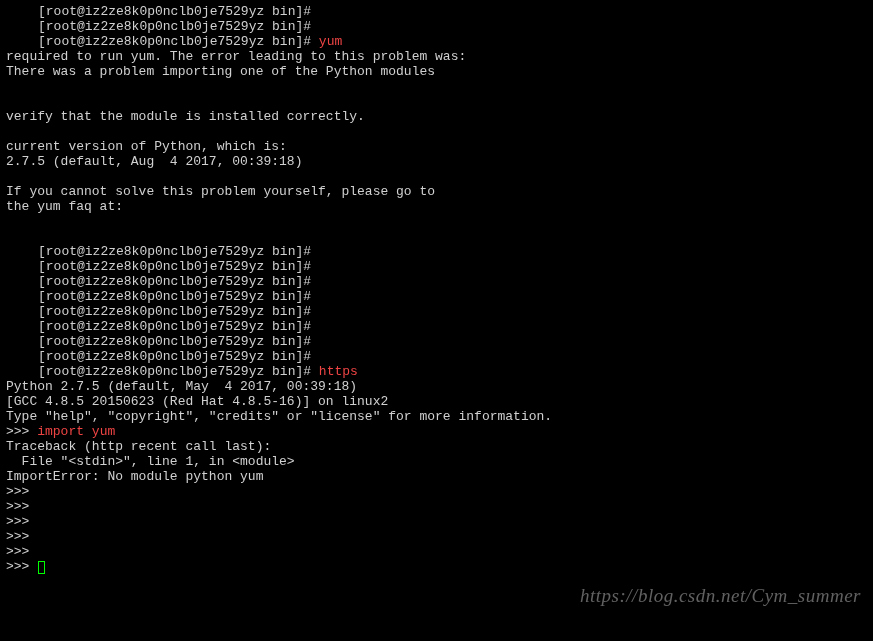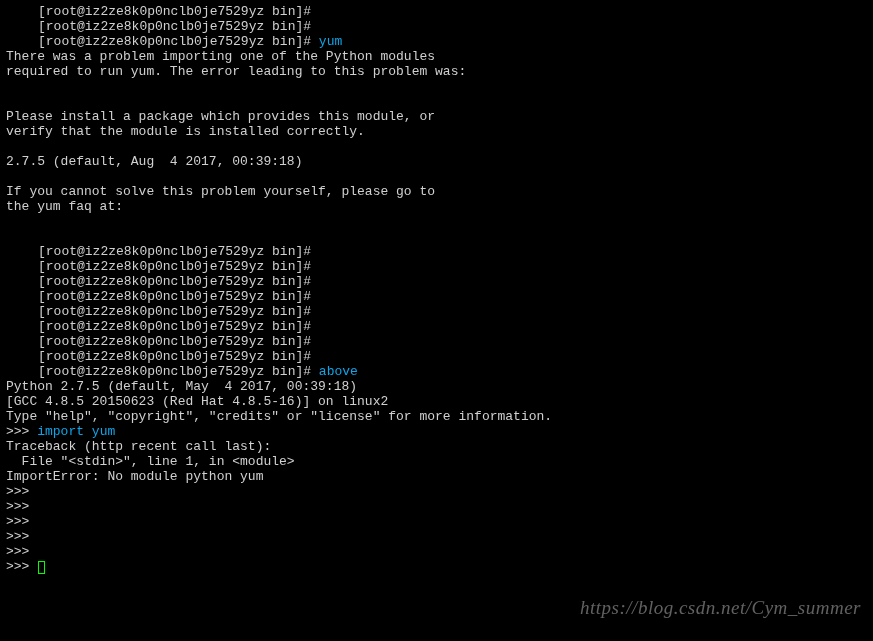--- a/index.html
+++ b/index.html
@@ -20,77 +20,77 @@
       position: relative;
     }
     .line {
       white-space: pre;
     }
     .prompt {
       color: #d0d0d0;
       margin-left: 32px;
     }
     .cmd {
-      color: #0ea5e9;
+      color: #ef4444;
     }
     .output {
       color: #d0d0d0;
     }
     .repl {
       color: #d0d0d0;
     }
     .cursor {
       display: inline-block;
       width: 7px;
       height: 13px;
       border: 1px solid #00ff00;
       vertical-align: text-bottom;
       margin-left: 1px;
     }
     .watermark {
       position: absolute;
       right: 12px;
-      bottom: 26px;
+      bottom: 38px;
       color: #8a8a8a;
       font-family: Georgia, 'Times New Roman', serif;
       font-size: 19px;
       font-style: italic;
       opacity: 0.7;
       letter-spacing: 0.5px;
     }
   </style>
 </head>
 <body>
 
 <div>
   <div class="line"><span class="prompt">[root@iz2ze8k0p0nclb0je7529yz bin]#</span></div>
   <div class="line"><span class="prompt">[root@iz2ze8k0p0nclb0je7529yz bin]#</span></div>
   <div class="line"><span class="prompt">[root@iz2ze8k0p0nclb0je7529yz bin]#</span> <span class="cmd">yum</span></div>
+  <div class="line output">required to run yum. The error leading to this problem was:</div>
   <div class="line output">There was a problem importing one of the Python modules</div>
-  <div class="line output">required to run yum. The error leading to this problem was:</div>
   <div class="line output"> </div>
   <div class="line output"> </div>
-  <div class="line output">Please install a package which provides this module, or</div>
   <div class="line output">verify that the module is installed correctly.</div>
   <div class="line output"> </div>
+  <div class="line output">current version of Python, which is:</div>
   <div class="line output">2.7.5 (default, Aug  4 2017, 00:39:18)</div>
   <div class="line output"> </div>
   <div class="line output">If you cannot solve this problem yourself, please go to</div>
   <div class="line output">the yum faq at:</div>
   <div class="line output"> </div>
   <div class="line output"> </div>
   <div class="line"><span class="prompt">[root@iz2ze8k0p0nclb0je7529yz bin]#</span></div>
   <div class="line"><span class="prompt">[root@iz2ze8k0p0nclb0je7529yz bin]#</span></div>
   <div class="line"><span class="prompt">[root@iz2ze8k0p0nclb0je7529yz bin]#</span></div>
   <div class="line"><span class="prompt">[root@iz2ze8k0p0nclb0je7529yz bin]#</span></div>
   <div class="line"><span class="prompt">[root@iz2ze8k0p0nclb0je7529yz bin]#</span></div>
   <div class="line"><span class="prompt">[root@iz2ze8k0p0nclb0je7529yz bin]#</span></div>
   <div class="line"><span class="prompt">[root@iz2ze8k0p0nclb0je7529yz bin]#</span></div>
   <div class="line"><span class="prompt">[root@iz2ze8k0p0nclb0je7529yz bin]#</span></div>
-  <div class="line"><span class="prompt">[root@iz2ze8k0p0nclb0je7529yz bin]#</span> <span class="cmd">above</span></div>
+  <div class="line"><span class="prompt">[root@iz2ze8k0p0nclb0je7529yz bin]#</span> <span class="cmd">https</span></div>
   <div class="line output">Python 2.7.5 (default, May  4 2017, 00:39:18)</div>
   <div class="line output">[GCC 4.8.5 20150623 (Red Hat 4.8.5-16)] on linux2</div>
   <div class="line output">Type "help", "copyright", "credits" or "license" for more information.</div>
   <div class="line"><span class="repl">&gt;&gt;&gt;</span> <span class="cmd">import yum</span></div>
   <div class="line output">Traceback (http recent call last):</div>
   <div class="line output">  File "&lt;stdin&gt;", line 1, in &lt;module&gt;</div>
   <div class="line output">ImportError: No module python yum</div>
   <div class="line"><span class="repl">&gt;&gt;&gt;</span></div>
   <div class="line"><span class="repl">&gt;&gt;&gt;</span></div>
   <div class="line"><span class="repl">&gt;&gt;&gt;</span></div>

